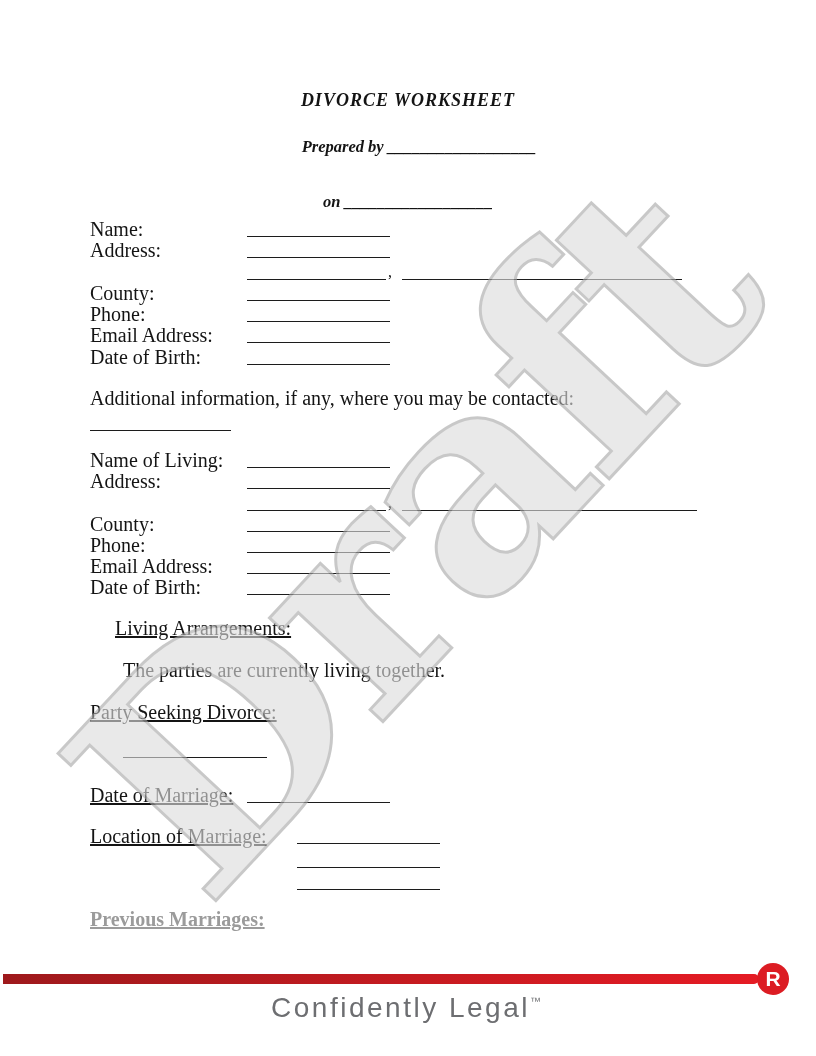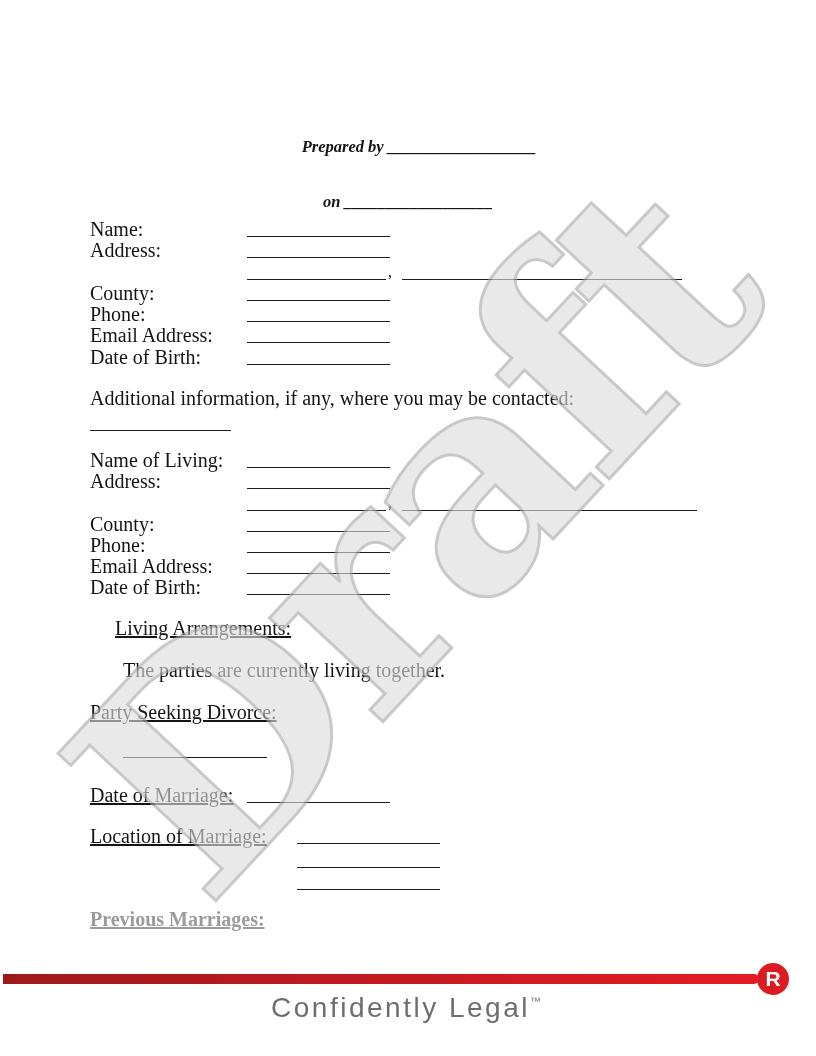--- a/index.html
+++ b/index.html
@@ -42,20 +42,21 @@
   .tagline{top:992px;left:0;width:812px;text-align:center;
     font-family:"Liberation Sans", sans-serif;font-size:28px;color:#6d6e71;
     letter-spacing:2.5px;z-index:10;}
   .tm{font-size:11px;vertical-align:12px;letter-spacing:0;}
 </style>
 </head>
 <body>
 
 <div class="page">
 
+  <div class="abs center-line doc-title">DIVORCE WORKSHEET</div>
   <div class="abs center-line prep-line" style="top:137px;margin-left:11px;"><span>Prepared by</span>&nbsp;<span>__________________</span></div>
   <div class="abs center-line prep-line" style="top:159px;margin-top:33px;"><span>on</span>&nbsp;<span>__________________</span></div>
 
   <div class="abs lbl" style="left:90px;top:219px;">Name:</div>
   <div class="abs lbl" style="left:90px;top:240px;">Address:</div>
   <div class="abs lbl" style="left:90px;top:283px;">County:</div>
   <div class="abs lbl" style="left:90px;top:304px;">Phone:</div>
   <div class="abs lbl" style="left:90px;top:325px;">Email Address:</div>
   <div class="abs lbl" style="left:90px;top:347px;">Date of Birth:</div>
 

